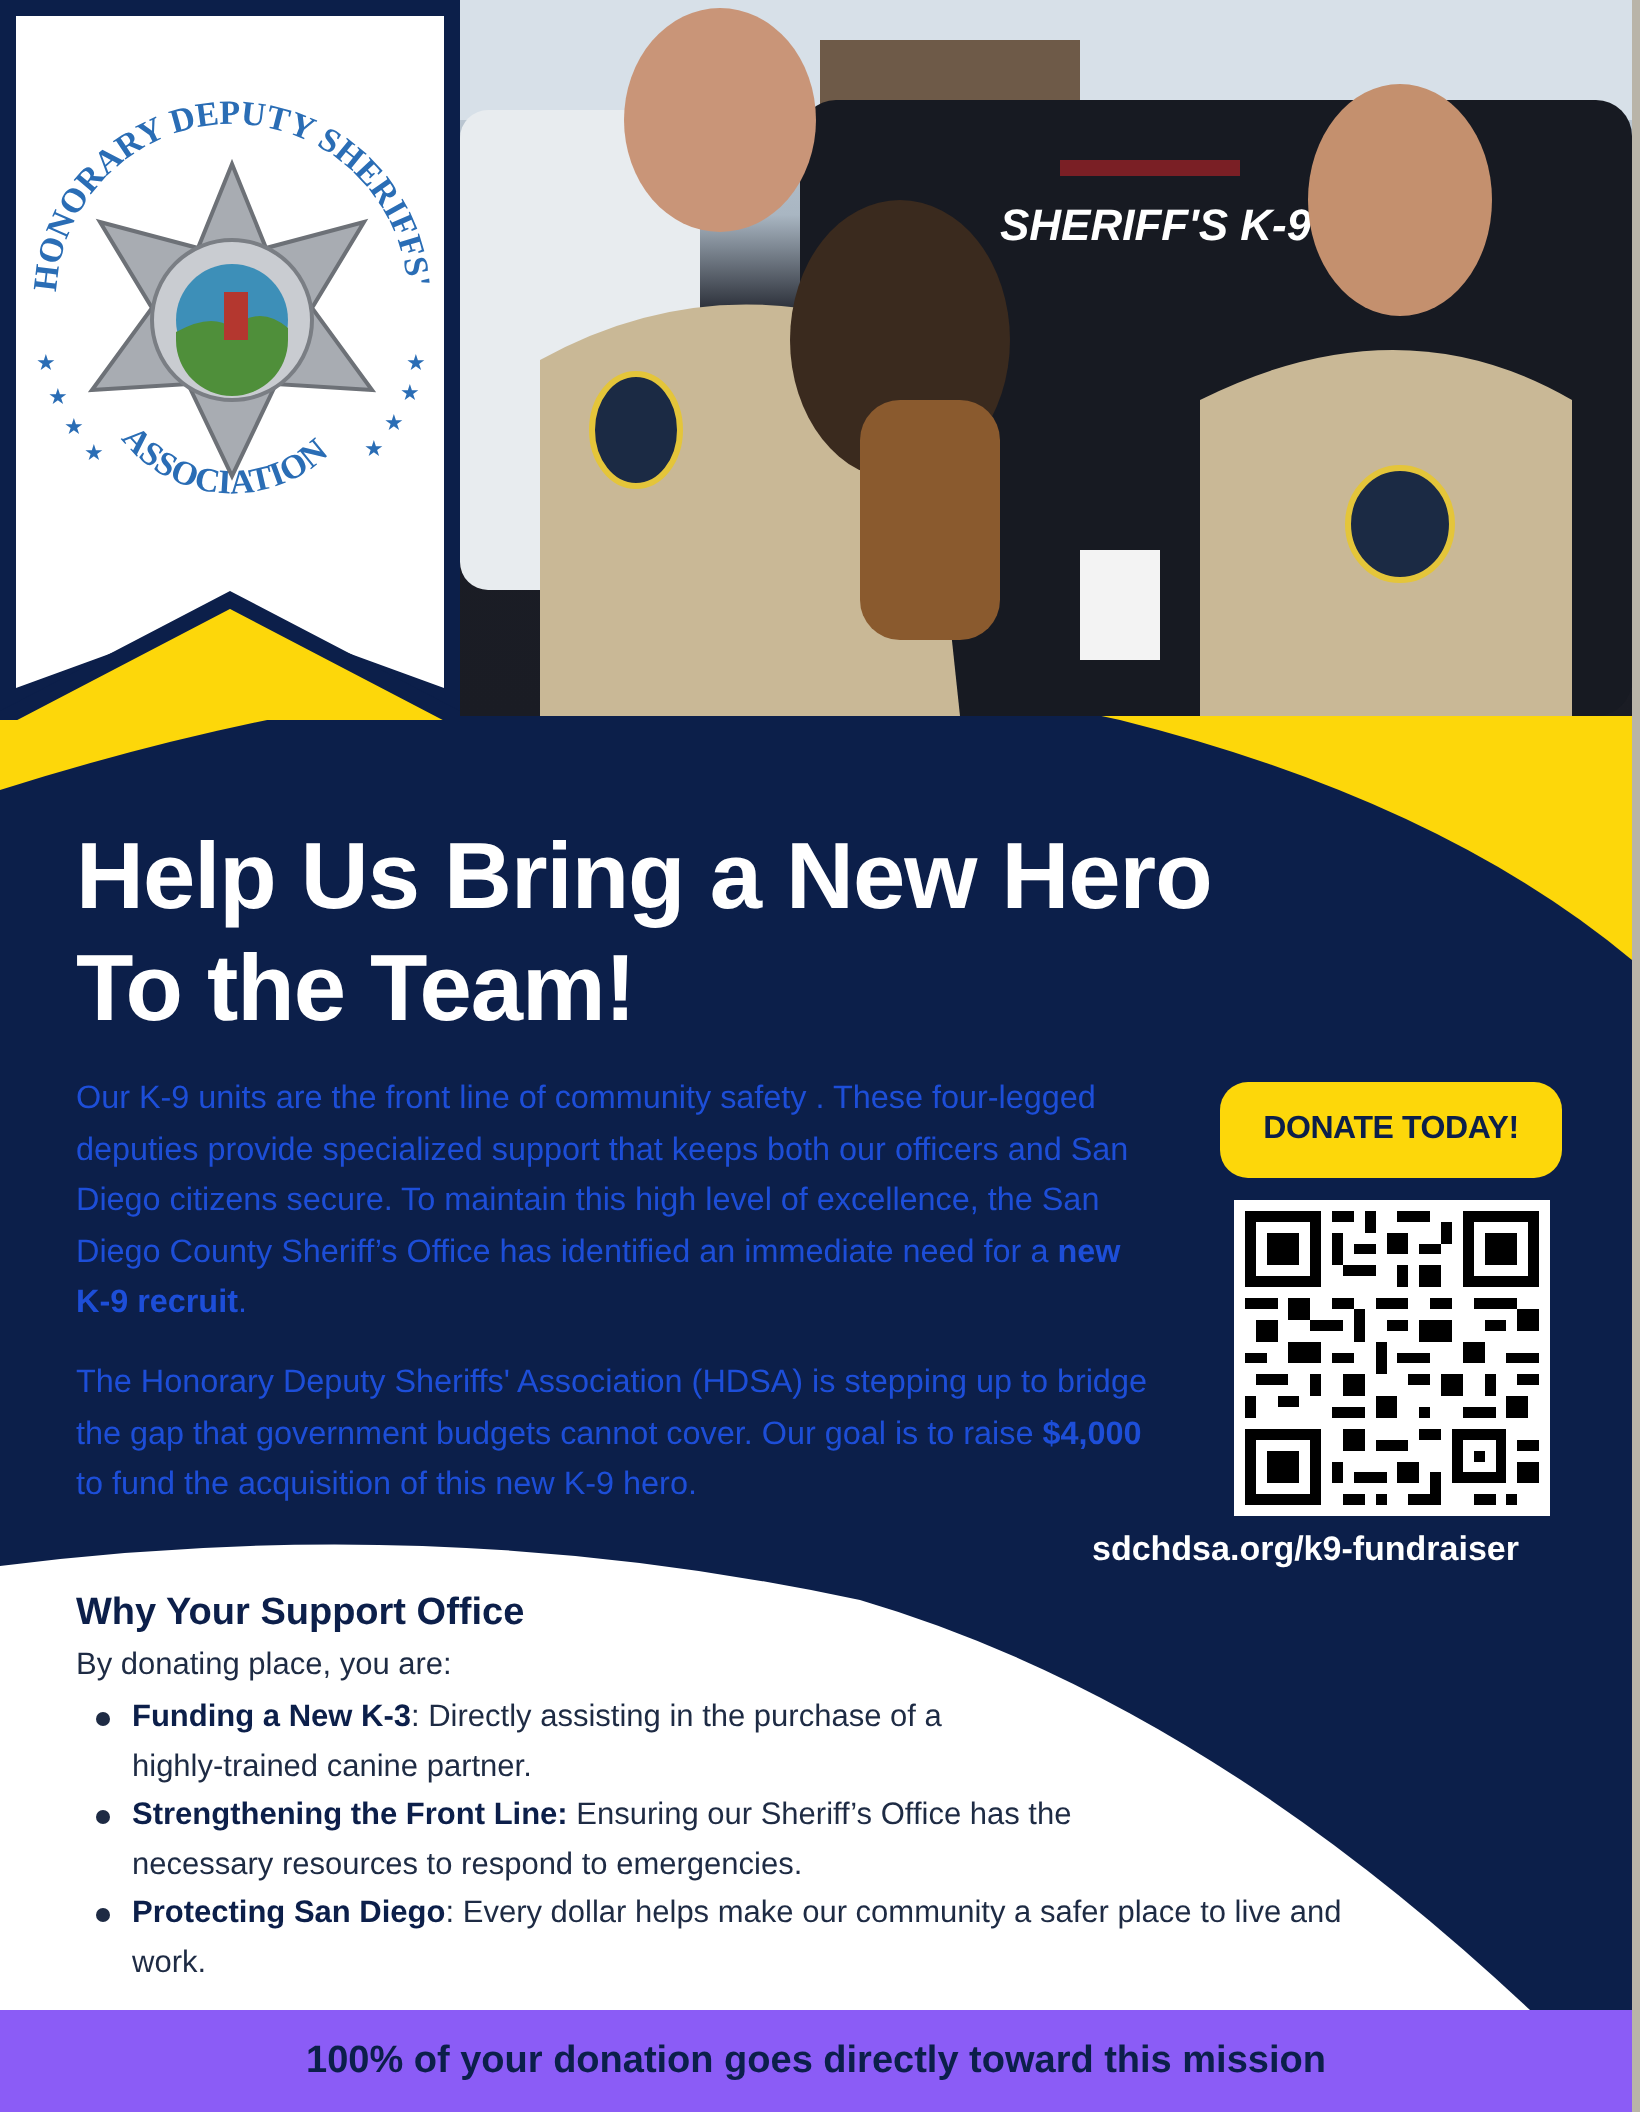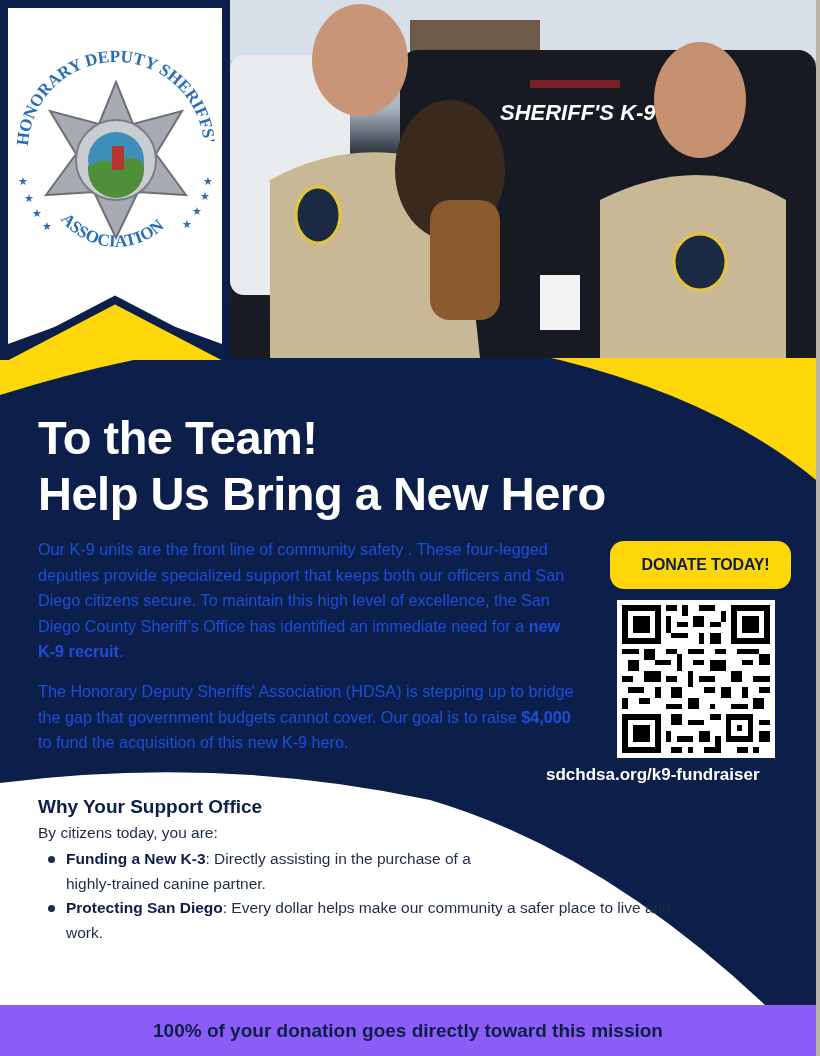--- a/index.html
+++ b/index.html
@@ -3,21 +3,21 @@
 <meta charset="utf-8">
 <style>
   html, body { margin:0; padding:0; }
   body { width:820px; height:1056px; position:relative; overflow:hidden; background:#ffffff; font-family:"Liberation Sans", sans-serif; }
   #bg-svg { position:absolute; left:0; top:0; width:820px; height:1056px; }
   .photo { position:absolute; left:230px; top:0; width:586px; height:358px; overflow:hidden; background:linear-gradient(180deg,#cfd9e4 0%,#a9b6c2 30%,#1b1e27 45%,#1a1c24 100%); }
   .banner { position:absolute; left:0; top:0; width:230px; height:360px; }
   .headline { position:absolute; left:38px; top:410px; color:#ffffff; font-weight:700; font-size:47px; line-height:56px; letter-spacing:-0.5px; font-family:"Liberation Sans", sans-serif; }
   .body-text { position:absolute; left:38px; width:540px; color:#1d4ed8; font-size:16.2px; line-height:25.5px; }
   .body-text b { font-weight:700; }
-  .donate-btn { position:absolute; left:610px; top:541px; width:171px; height:48px; border-radius:14px; background:#fdd70a; color:#0c1f4a; font-weight:700; font-size:16px; display:flex; align-items:center; justify-content:center; letter-spacing:-0.2px;padding-left:10px; }
+  .donate-btn { position:absolute; left:610px; top:541px; width:171px; height:48px; border-radius:14px; background:#fdd70a; color:#0c1f4a; font-weight:700; font-size:16px; display:flex; align-items:center; justify-content:center; letter-spacing:-0.2px; }
   .qr { position:absolute; left:617px; top:600px; width:158px; height:158px; background:#fff; }
   .url { position:absolute; left:546px; top:765px; color:#fff; font-weight:700; font-size:17px; }
   .why-title { position:absolute; left:38px; top:796px; color:#0c1f4a; font-weight:700; font-size:19px; }
   .why-intro { position:absolute; left:38px; top:824px; color:#1e2b44; font-size:15.5px; }
   .bullets { position:absolute; left:48px; top:847px; width:650px; margin:0; padding:0; list-style:none; color:#1e2b44; font-size:15.5px; line-height:24.5px; }
   .bullets li { position:relative; padding-left:18px; margin-bottom:0; }
   .bullets li::before { content:""; position:absolute; left:0; top:9px; width:7px; height:7px; border-radius:50%; background:#1e2b44; }
   .bullets b { color:#0c1f4a; }
   .footer { position:absolute; left:0; top:1005px; width:816px; height:51px; background:#8b5cf6; display:flex; align-items:center; justify-content:center; color:#0c1f4a; font-weight:700; font-size:19px; }
   .right-edge { position:absolute; left:816px; top:0; width:4px; height:1056px; background:#b9b4a8; }
@@ -91,22 +91,22 @@
         <text x="42" y="230">★</text>
       <text x="203" y="185">★</text>
         <text x="200" y="200">★</text>
         <text x="192" y="215">★</text>
         <text x="182" y="228">★</text>
     </g>
   </svg>
 </div>
 
 <div class="headline">
+  <div>Help Us Bring a New Hero</div>
   <div>To the Team!</div>
-  <div>Help Us Bring a New Hero</div>
 </div>
 
 <p class="body-text" style="top:537px; margin:0;"><span>Our K-9 units are the front line of community safety . These four-legged deputies provide specialized support that keeps both our officers and San Diego citizens secure. To maintain this high level of excellence, the San Diego County Sheriff’s Office has identified an immediate need for a </span><b>new K-9 recruit</b><span>.</span></p>
 <p class="body-text" style="top:679px; margin:0;"><span>The Honorary Deputy Sheriffs' Association (HDSA) is stepping up to bridge the gap that government budgets cannot cover. Our goal is to raise </span><b>$4,000</b><span> to fund the acquisition of this new K-9 hero.</span></p>
 
 <div class="donate-btn">DONATE TODAY!</div>
 <div class="qr">
   <svg width="158" height="158" viewBox="0 0 29 29" shape-rendering="crispEdges" xmlns="http://www.w3.org/2000/svg">
     <rect width="29" height="29" fill="#fff"></rect>
     <g fill="#000">
@@ -179,22 +179,23 @@
         <rect x="22" y="27" width="2" height="1"></rect>
         <rect x="25" y="27" width="1" height="1"></rect>
     </g>
     <rect x="21" y="22" width="3" height="3" fill="#fff"></rect>
     <rect x="22" y="23" width="1" height="1" fill="#000"></rect>
   </svg>
 </div>
 <div class="url">sdchdsa.org/k9-fundraiser</div>
 
 <div class="why-title">Why Your Support Office</div>
-<div class="why-intro">By citizens today, you are:</div>
+<div class="why-intro">By donating place, you are:</div>
 <ul class="bullets">
   <li style="width:440px;"><b>Funding a New K-3</b><span>: Directly assisting in the purchase of a highly-trained canine partner.</span></li>
+  <li style="width:510px;"><b>Strengthening the Front Line:</b><span> Ensuring our Sheriff’s Office has the necessary resources to respond to emergencies.</span></li>
   <li style="width:632px;"><b>Protecting San Diego</b><span>: Every dollar helps make our community a safer place to live and work.</span></li>
 </ul>
 
 <div class="footer">
   <span>100% of your donation goes directly toward this mission</span>
 </div>
 <div class="right-edge"></div>
 
 </body></html>

